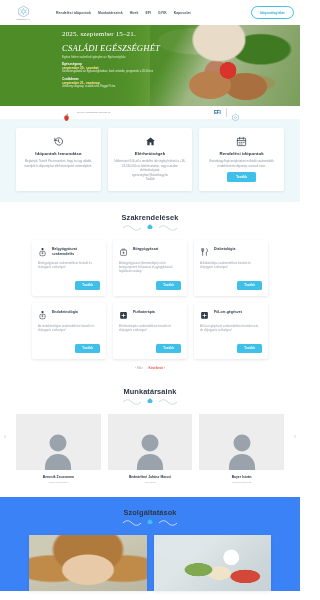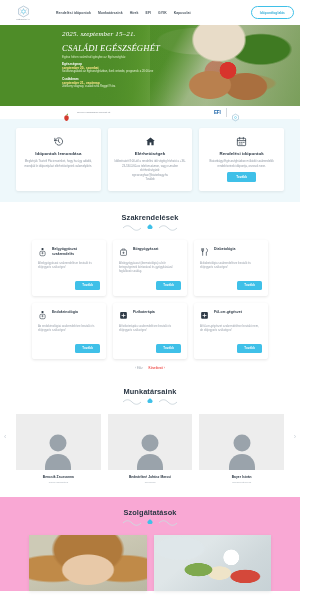--- a/index.html
+++ b/index.html
@@ -55,21 +55,21 @@
       radial-gradient(ellipse at 74% 30%, #3f7a22 0 18%, rgba(63,122,34,0) 20%),
       linear-gradient(120deg, rgba(78,140,40,.9) 0 18%, rgba(160,180,140,.55) 40%, rgba(120,160,90,.7) 100%);
   }
   .hero-fade {
     position:absolute; left:0; top:0; width:170px; height:81px;
     background:linear-gradient(90deg, #4e8c28 0 42%, rgba(78,140,40,.85) 66%, rgba(78,140,40,0) 100%);
   }
   .hero-inner { position:relative; padding:6px 0 0 62px; }
   .hero-date {
     font-family:"Liberation Serif", serif;
-    font-size:7px; color:#ffffff; letter-spacing:.15px; line-height:1;font-style:italic;
+    font-size:7px; color:#ffffff; letter-spacing:.15px; line-height:1;
   }
   .hero-title {
     font-family:"Liberation Serif", serif; font-style:italic;
     font-size:8.6px; color:#ffffff; letter-spacing:.2px;
     margin-top:6px; line-height:1;
   }
   .hero-sub { font-size:2.9px; color:#d9ecc4; margin-top:2px; letter-spacing:.05px; }
   .hero-block { margin-top:3.2px; }
   .hero-block .h { font-size:3.1px; color:#ffffff; font-weight:700; line-height:1.35; }
   .hero-block .d { font-size:3.1px; color:#ffe98a; font-weight:700; line-height:1.35; }
@@ -143,21 +143,21 @@
     width:100%; height:56px; background:#ededed;
     display:flex; align-items:flex-end; justify-content:center; overflow:hidden;
   }
   .staff-sil { width:30px; height:40px; position:relative; }
   .staff-name { font-size:3.3px; font-weight:700; color:#2b3744; margin-top:5px; letter-spacing:.03px; }
   .staff-role { font-size:2.3px; color:#a8b0b8; margin-top:2px; }
   .arrow { position:absolute; top:28px; font-size:7px; color:#c9d0d7; }
   .arrow.l { left:4px; } .arrow.r { right:4px; }
 
   
-  .svcs-sec { background:#f9a8d4; margin-top:14px; padding:11px 13px 0; }
+  .svcs-sec { background:#3b82f6; margin-top:14px; padding:11px 13px 0; }
   .svcs-grid { display:flex; gap:7px; padding:9px 16px 0; }
   .svcs-card { flex:1; height:56px; overflow:hidden; box-shadow:0 1px 3px rgba(0,0,0,.08); }
   .ph-portrait {
     width:100%; height:100%;
     background:
       radial-gradient(ellipse at 50% 62%, #e8c9a8 0 30%, rgba(232,201,168,0) 32%),
       radial-gradient(ellipse at 50% 26%, #b07a3c 0 40%, rgba(176,122,60,0) 44%),
       radial-gradient(ellipse at 20% 60%, #c08a48 0 26%, rgba(192,138,72,0) 30%),
       radial-gradient(ellipse at 80% 60%, #c08a48 0 26%, rgba(192,138,72,0) 30%),
       linear-gradient(160deg,#cdcab6 0 30%, #b9b7a2 100%);

